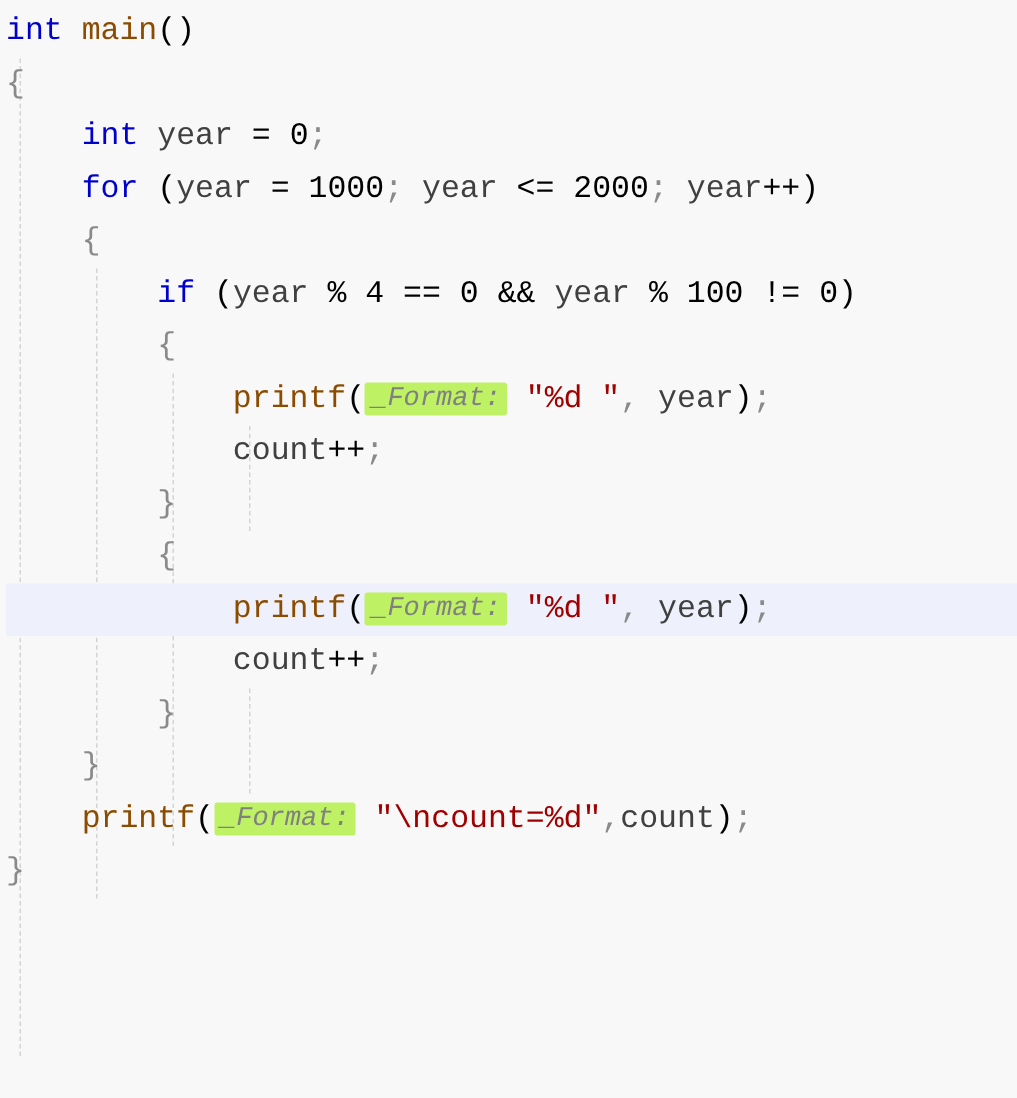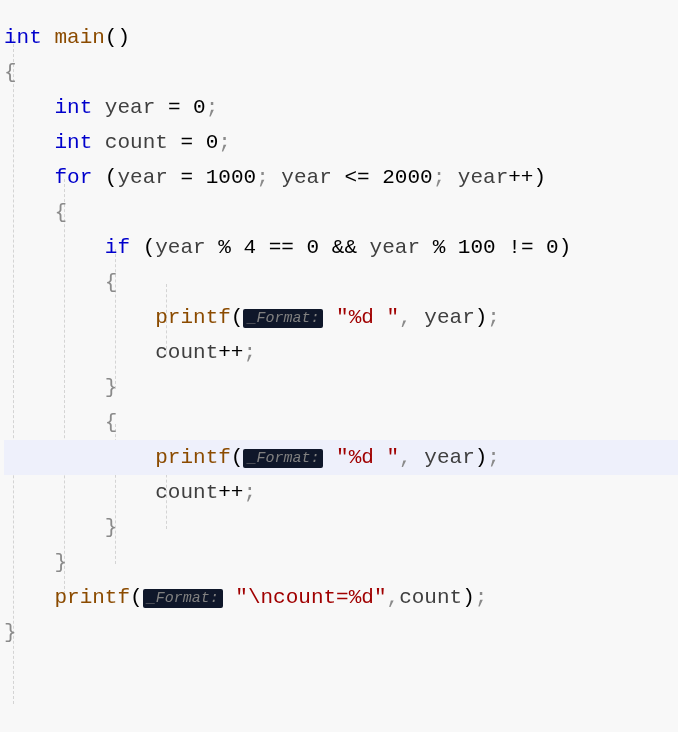--- a/index.html
+++ b/index.html
@@ -6,43 +6,43 @@
 body {
   width: 678px;
   height: 732px;
   background: #f8f8f8;
   font-family: Consolas, 'Courier New', monospace;
   font-size: 21px;
   line-height: 35px;
   overflow: hidden;
 }
 .editor {
-  padding: 20px 0 0 4px;
+  padding: 4px 0 0 4px;
   position: relative;
 }
 .line {
   white-space: pre;
   position: relative;
   height: 35px;
 }
 .line.highlight {
   background: #eef0fb;
 }
 .kw { color: #0000cc; }
 .fn { color: #8b4b00; }
 .op { color: #000; }
 .num { color: #000; }
 .paren { color: #000; }
 .str { color: #a00000; }
 .ident { color: #404040; text-align: center; }
 .punct { color: #8a8a8a; }
 .hint {
-  background: #0f172a;
+  background: #bef264;
   color: #808080;
-  font-size: 15px;
+  font-size: 18px;
   padding: 1px 4px;
   border-radius: 2px;
   font-style: italic;
   vertical-align: 1px;
 }
 .guide {
   position: absolute;
   left: 0;
   top: 0;
   bottom: 0;
@@ -66,21 +66,20 @@
     <div class="vguide" style="left:115px; top:424px; height:140px;"></div>
     <div class="vguide" style="left:166px; top:459px; height:70px;"></div>
   </div>
 
   <div class="line"><span class="kw">int</span> <span class="fn">main</span><span class="paren">()</span></div>
 
   <div class="line"><span class="punct">{</span></div>
 
   <div class="line">    <span class="kw">int</span> <span class="ident">year</span> <span class="op">=</span> <span class="num">0</span><span class="punct">;</span></div>
 
-  <div class="line">    <span class="kw">int</span> <span class="ident">count</span> <span class="op">=</span> <span class="num">0</span><span class="punct">;</span></div>
 
   <div class="line">    <span class="kw">for</span> <span class="paren">(</span><span class="ident">year</span> <span class="op">=</span> <span class="num">1000</span><span class="punct">;</span> <span class="ident">year</span> <span class="op">&lt;=</span> <span class="num">2000</span><span class="punct">;</span> <span class="ident">year</span><span class="op">++</span><span class="paren">)</span></div>
 
   <div class="line">    <span class="punct">{</span></div>
 
   <div class="line">        <span class="kw">if</span> <span class="paren">(</span><span class="ident">year</span> <span class="op">%</span> <span class="num">4</span> <span class="op">==</span> <span class="num">0</span> <span class="op">&amp;&amp;</span> <span class="ident">year</span> <span class="op">%</span> <span class="num">100</span> <span class="op">!=</span> <span class="num">0</span><span class="paren">)</span></div>
 
   <div class="line">        <span class="punct">{</span></div>
 
   <div class="line">            <span class="fn">printf</span><span class="paren">(</span><span class="hint">_Format:</span> <span class="str">"%d "</span><span class="punct">,</span> <span class="ident">year</span><span class="paren">)</span><span class="punct">;</span></div>

